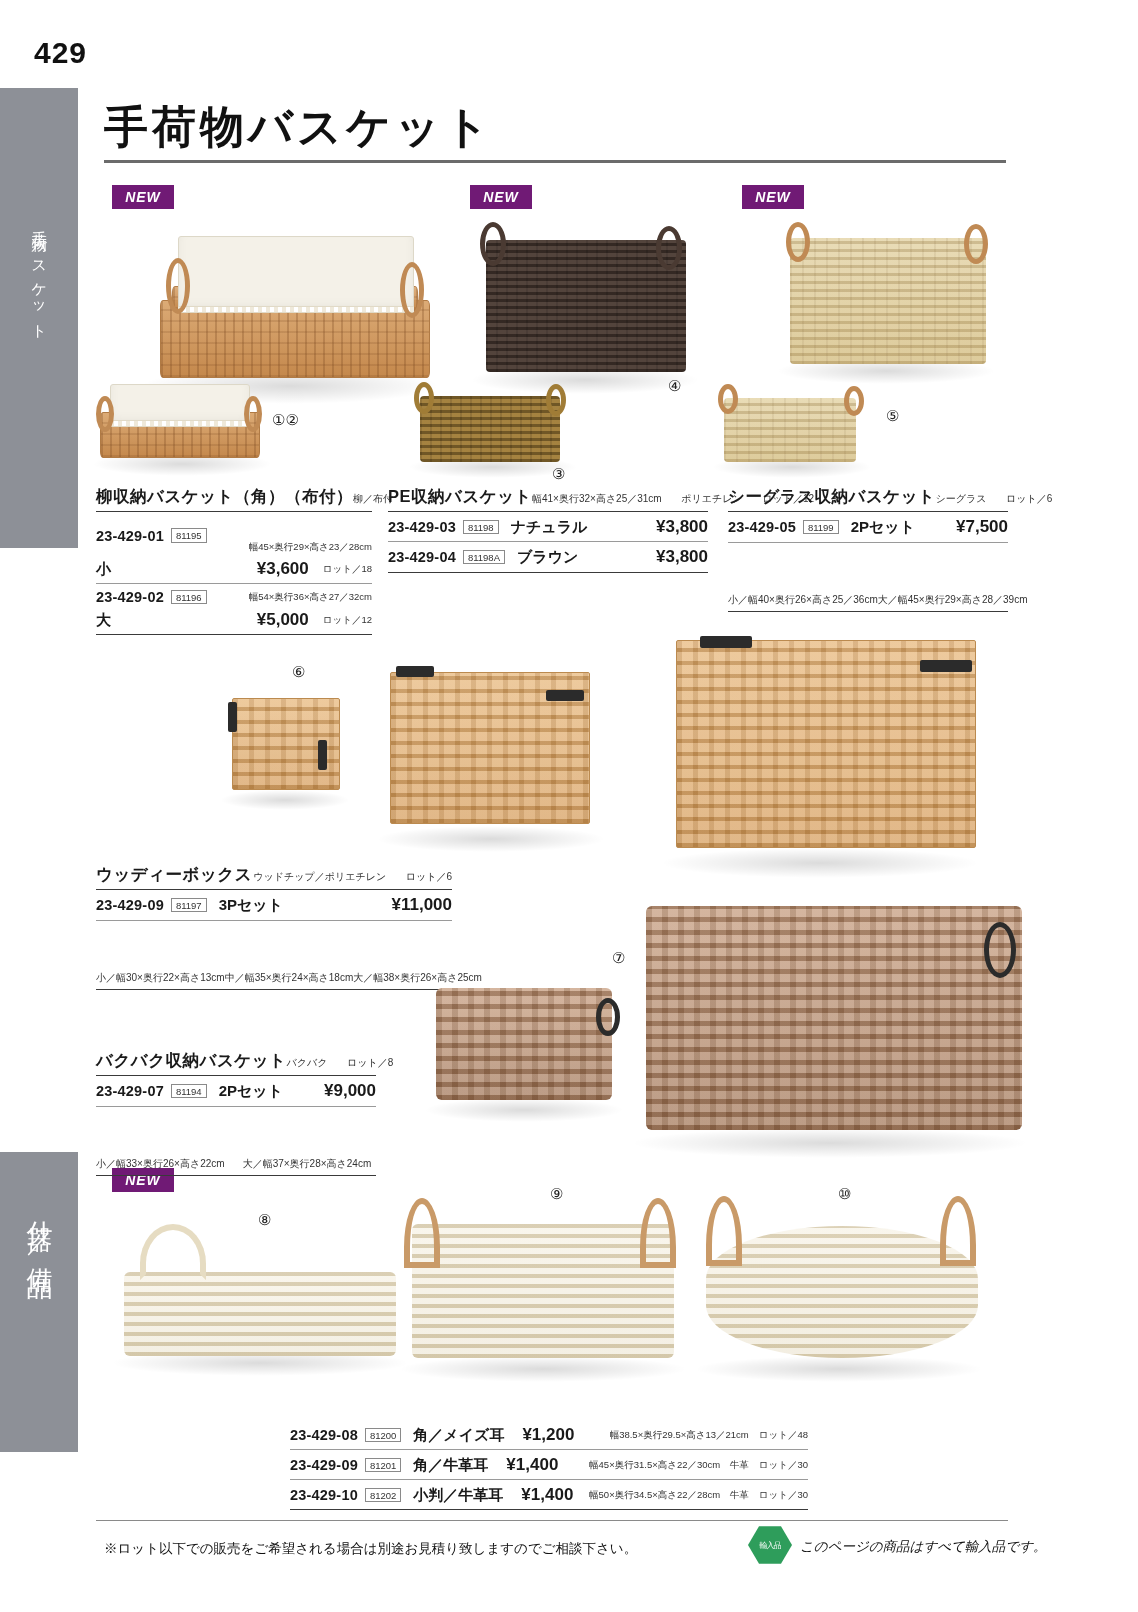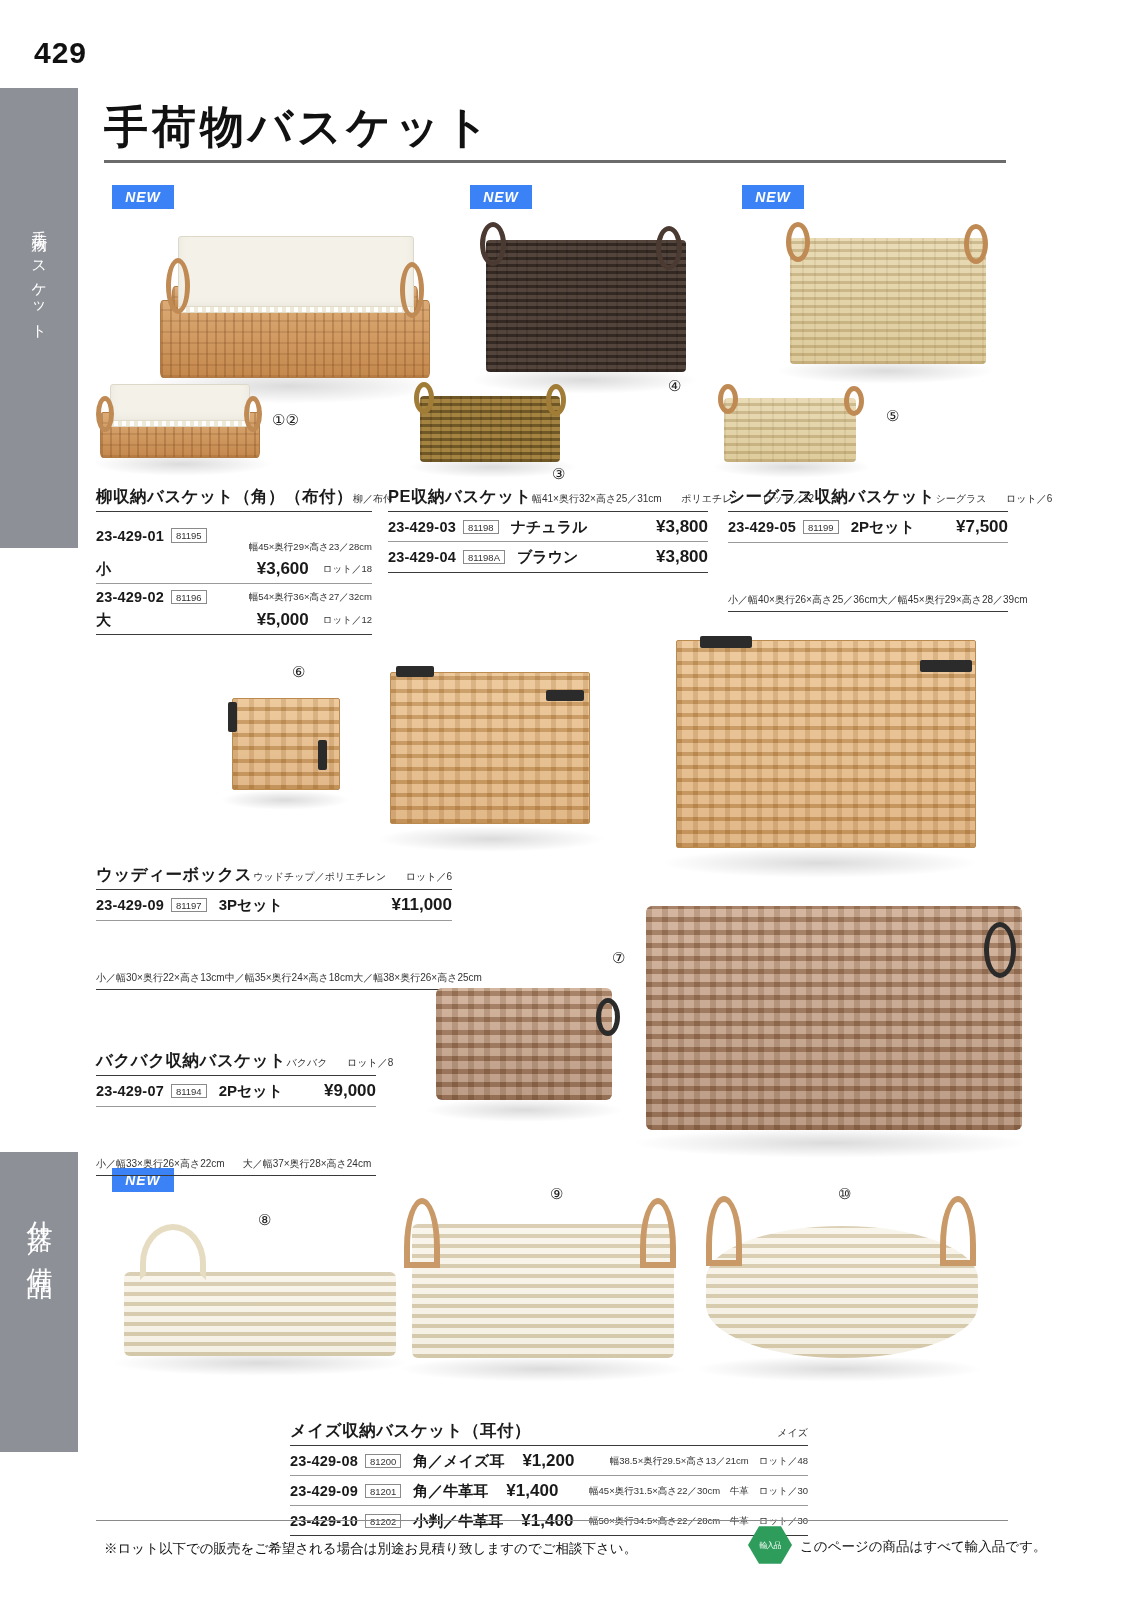--- a/index.html
+++ b/index.html
@@ -72,21 +72,21 @@
     position: absolute;
     left: 104px; top: 160px;
     width: 902px; height: 3px;
     background: #6b6b6b;
   }
 
   
   .new-badge {
     position: absolute;
     width: 62px; height: 24px;
-    background: #3b82f6;
+    background: #701a75;
     color: #fff;
     font-size: 14px;
     font-weight: bold;
     font-style: italic;
     letter-spacing: 1px;
     display: flex;
     align-items: center;
     justify-content: center;
   }
 
@@ -196,20 +196,21 @@
     display: flex; align-items: center; justify-content: center;
   }
   .import-badge .hex span {
     color: #fff; font-size: 8px; letter-spacing: -1px;
   }
   .import-text {
     position: absolute;
     left: 800px; top: 1538px;
     font-size: 13.5px;
     color: #111;
+    font-style: italic;
   }
 
   
   .art { position: absolute; }
 
   
   .basket-wicker {
     position: absolute;
     background: linear-gradient(#d9a26a, #c98a50);
     border: 1px solid #b07a44;
@@ -544,24 +545,20 @@
   <div class="shadow-soft" style="left:694px; top:1356px; width:290px; height:26px;"></div>
   <div class="maize-oval" style="left:706px; top:1226px; width:272px; height:132px;"></div>
   <div class="leather-handle" style="left:706px; top:1196px; width:36px; height:70px; border-color:#c99a68;"></div>
   <div class="leather-handle" style="left:940px; top:1196px; width:36px; height:70px; border-color:#c99a68;"></div>
 </div>
 <div class="cnum" style="left:258px; top:1212px;">⑧</div>
 <div class="cnum" style="left:550px; top:1186px;">⑨</div>
 <div class="cnum" style="left:838px; top:1186px;">⑩</div>
 
 <div class="blk" style="left:290px; top:1420px; width:518px;">
-  <div class="blk-head">
-    <span class="blk-name">メイズ収納バスケット（耳付）</span>
-    <span class="blk-meta">メイズ</span>
-  </div>
   <div class="row rule-thin" style="padding-bottom:4px;">
     <span class="code">23-429-08</span>
     <span class="chip">81200</span>
     <span class="variant">角／メイズ耳</span>
     <span class="price" style="margin-left:18px;">¥1,200</span>
     <span class="dims" style="margin-left:auto;">幅38.5×奥行29.5×高さ13／21cm</span>
     <span class="dims" style="margin-left:10px;">ロット／48</span>
   </div>
   <div class="row rule-thin" style="padding-bottom:4px;">
     <span class="code">23-429-09</span>

